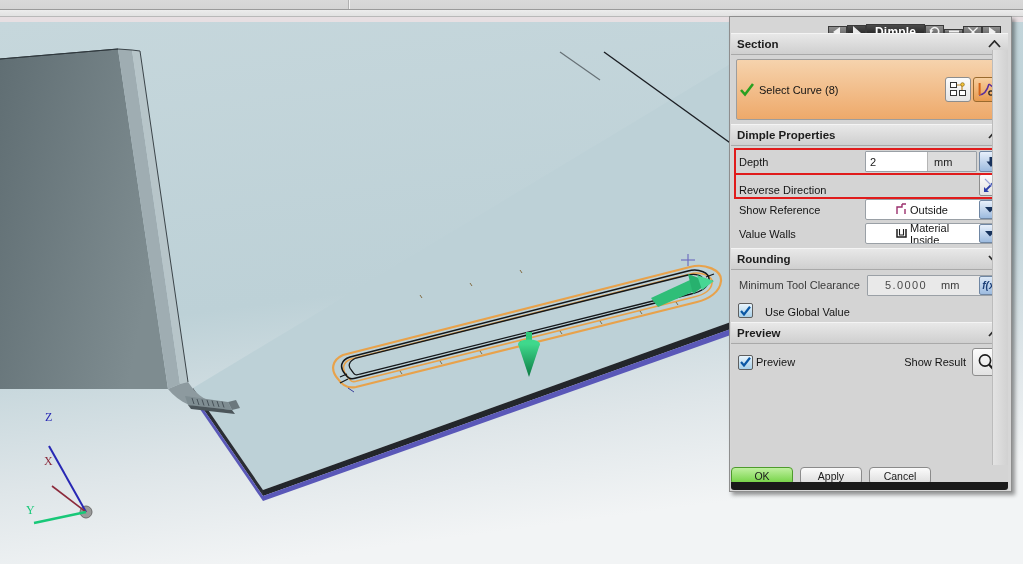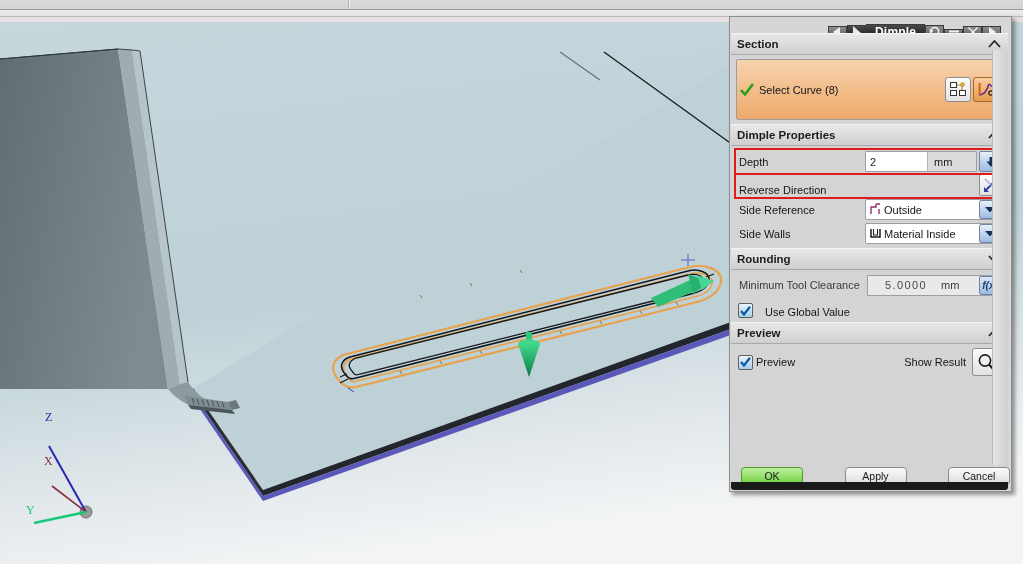--- a/index.html
+++ b/index.html
@@ -70,21 +70,21 @@
   .prow .plabel{font-size:11px;color:#141414;width:126px;padding-left:3px;}
   .field{flex:1;height:19px;border:1px solid #9aa0a6;background:#ffffff;
     display:flex;align-items:center;overflow:hidden;border-radius:1px;}
   .field .val{flex:1;font-size:11px;color:#1a1a1a;padding-left:4px;background:#ffffff;height:100%;display:flex;align-items:center;}
   .field .unit{width:42px;font-size:11px;color:#1a1a1a;background:#dcdcdc;height:100%;
     display:flex;align-items:center;border-left:1px solid #b5b5b5;padding-left:6px;}
   .spin{width:22px;height:19px;border:1px solid #6f86a3;margin-left:2px;border-radius:2px;
     background:linear-gradient(#e8f0fb,#9dbbdf);display:flex;align-items:center;justify-content:center;cursor:pointer;}
 
   .combo{flex:1;height:19px;border:1px solid #9aa0a6;background:#ffffff;border-radius:2px;
-    display:flex;align-items:center;overflow:hidden;}
+    display:flex;align-items:center;overflow:hidden;padding-left:26px;}
   .combo .ci{width:18px;display:flex;align-items:center;justify-content:center;}
   .combo .ct{flex:1;font-size:11px;color:#141414;}
   .combo .cb{width:20px;height:17px;margin-right:1px;border:1px solid #6f86a3;border-radius:2px;
     background:linear-gradient(#e8f0fb,#9dbbdf);display:flex;align-items:center;justify-content:center;}
 
   
   .redbox{position:absolute;border:2px solid #e01b1b;pointer-events:none;}
 
   .revrow{display:flex;align-items:flex-end;height:21px;margin-top:3px;
     background:#d4d4d4;}
@@ -107,21 +107,21 @@
     background:linear-gradient(#e8f4fc,#a8cfe8);display:flex;align-items:center;justify-content:center;}
   .chkrow .cl{font-size:11px;color:#141414;margin-left:4px;}
 
   .prevrow{display:flex;align-items:center;height:28px;padding:0 2px;}
   .prevrow .sr{font-size:11px;color:#141414;margin-right:6px;}
   .magbtn{width:27px;height:26px;border:1px solid #8d8d8d;border-radius:3px;
     background:linear-gradient(#fcfcfc,#e2e2e2);display:flex;align-items:center;justify-content:center;cursor:pointer;}
 
   
   .dlg-footer{position:absolute;left:2px;top:449px;width:277px;height:17px;background:#d4d4d4;}
-  .btnrow{position:absolute;left:12px;top:451px;width:277px;display:flex;justify-content:space-between;gap:7px;padding-right:8px;box-sizing:border-box;}
+  .btnrow{position:absolute;left:2px;top:451px;width:277px;display:flex;justify-content:flex-start;gap:7px;padding-right:8px;box-sizing:border-box;}
   .btn{height:16px;min-width:60px;border:1px solid #8b8b8b;border-radius:4px;
     background:linear-gradient(#fbfbfb,#dcdcdc);font-size:10.5px;color:#1a1a1a;
     display:flex;align-items:center;justify-content:center;cursor:pointer;}
   .btn.ok{background:linear-gradient(#bff0a0,#6fd13f);border-color:#4e9b2c;}
 
   
   .dlg-scroll{position:absolute;left:261px;top:17px;width:16px;height:432px;
     background:linear-gradient(90deg,#e3e3e3,#d0d0d0);border-left:1px solid #bcbcbc;}
 </style>
 </head>
@@ -386,40 +386,40 @@
               <line x1="2" y1="2" x2="14" y2="14" stroke="#9aa4d8" stroke-width="1.1"></line>
             </svg>
           </span>
         </div>
 
         <div class="redbox" style="left:3px;top:2px;width:258px;height:23px;"></div>
         <div class="redbox" style="left:3px;top:27px;width:258px;height:22px;"></div>
 
 
         <div class="prow">
-          <span class="plabel">Side Reference</span>
+          <span class="plabel">Show Reference</span>
           <span class="combo">
             <span class="ci">
               <svg width="13" height="13" viewBox="0 0 13 13">
                 <path d="M2,11 L2,4 L7,4 L7,1" fill="none" stroke="#9b2f6d" stroke-width="1.4"></path>
                 <path d="M10,11 L10,6" fill="none" stroke="#9b2f6d" stroke-width="1.4"></path>
                 <path d="M7,1 L11,1" fill="none" stroke="#9b2f6d" stroke-width="1.4"></path>
               </svg>
             </span>
             <span class="ct">Outside</span>
             <span class="cb">
               <svg width="10" height="7" viewBox="0 0 10 7">
                   <polygon points="0,1 10,1 5,6.5" fill="#17325c"></polygon>
                 </svg>
             </span>
           </span>
         </div>
 
         <div class="prow">
-          <span class="plabel">Side Walls</span>
+          <span class="plabel">Value Walls</span>
           <span class="combo">
             <span class="ci">
               <svg width="13" height="13" viewBox="0 0 13 13">
                 <path d="M2,2 L2,10 L11,10 L11,2" fill="none" stroke="#1d1d1d" stroke-width="1.5"></path>
                 <path d="M4.5,2 L4.5,8 L8.5,8 L8.5,2" fill="none" stroke="#1d1d1d" stroke-width="1.1"></path>
               </svg>
             </span>
             <span class="ct">Material Inside</span>
             <span class="cb">
               <svg width="10" height="7" viewBox="0 0 10 7">

